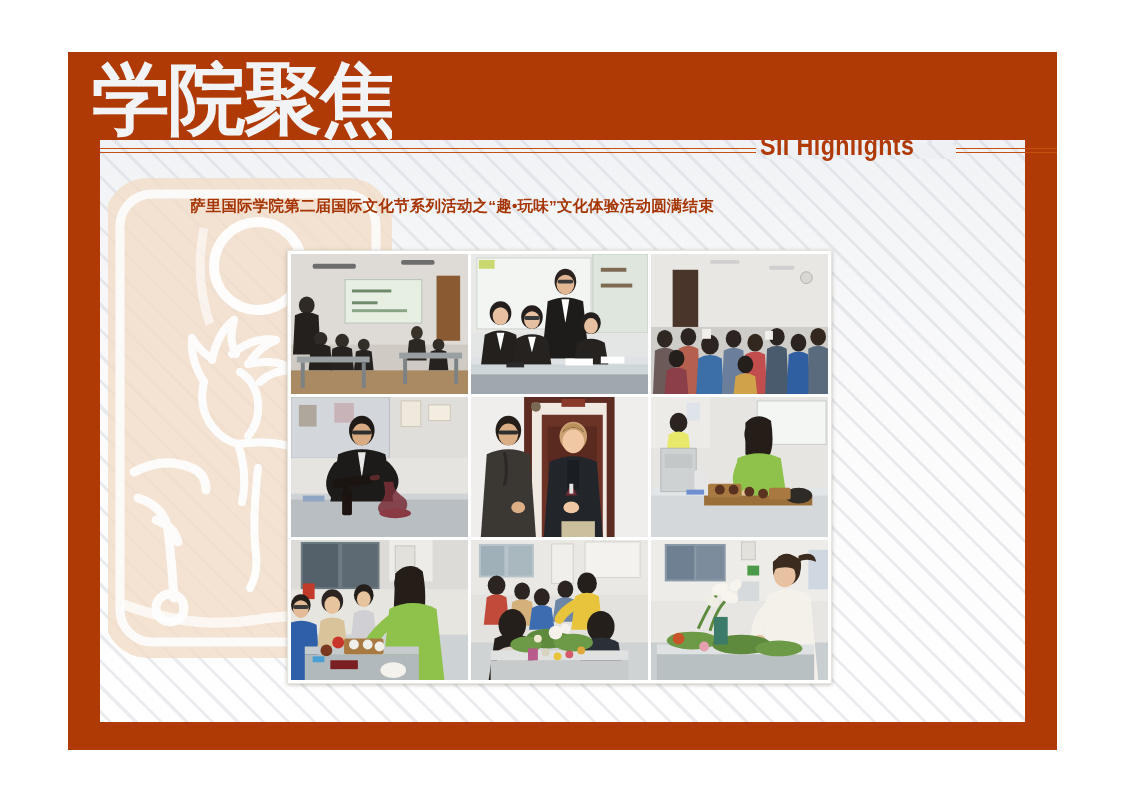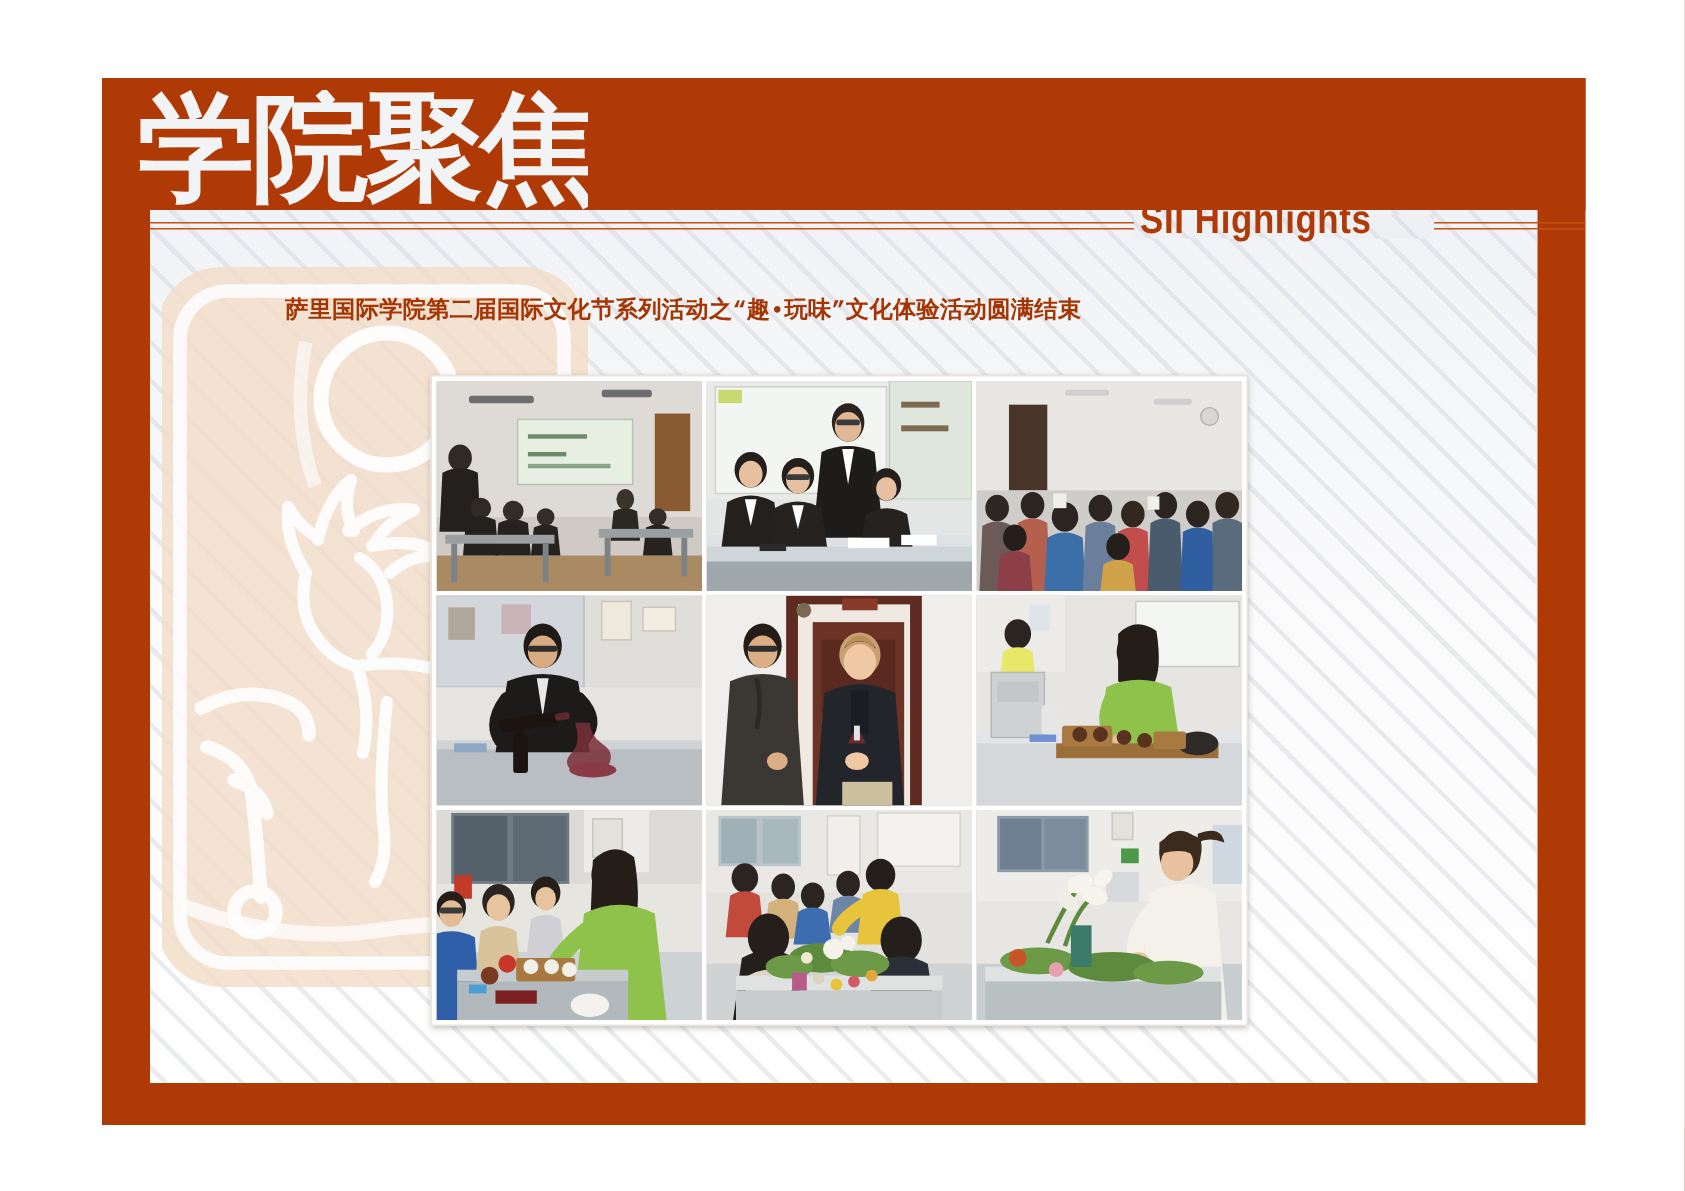--- a/index.html
+++ b/index.html
@@ -55,21 +55,21 @@
        color:#B03A06;letter-spacing:.5px;white-space:nowrap;
        font-family:"Liberation Sans Narrow","Liberation Sans",sans-serif;
        transform:scaleX(.86);transform-origin:left center;}
 
   
   .watermark{position:absolute;left:108px;top:168px;width:290px;height:500px;z-index:2;opacity:.95;}
 
   
   .headline{position:absolute;left:190px;top:196px;z-index:11;font-size:15.5px;font-weight:bold;
             color:#A63505;letter-spacing:.2px;white-space:nowrap;
-            font-family:Liberation Mono, monospace;}
+            font-family:Liberation Sans, sans-serif;}
 
   
   .grid-wrap{position:absolute;left:287px;top:250px;width:545px;height:434px;z-index:12;
              background:#ffffff;padding:3px;box-sizing:border-box;
              box-shadow:0 1px 4px rgba(90,80,70,.35);border:1px solid #e8e4de;}
   .grid{width:100%;height:100%;display:grid;
         grid-template-columns:1fr 1fr 1fr;grid-template-rows:1fr 1fr 1fr;gap:3px;}
   .cell{position:relative;overflow:hidden;background:#cfcfcf;}
   .cell svg{display:block;width:100%;height:100%;}
 </style>

